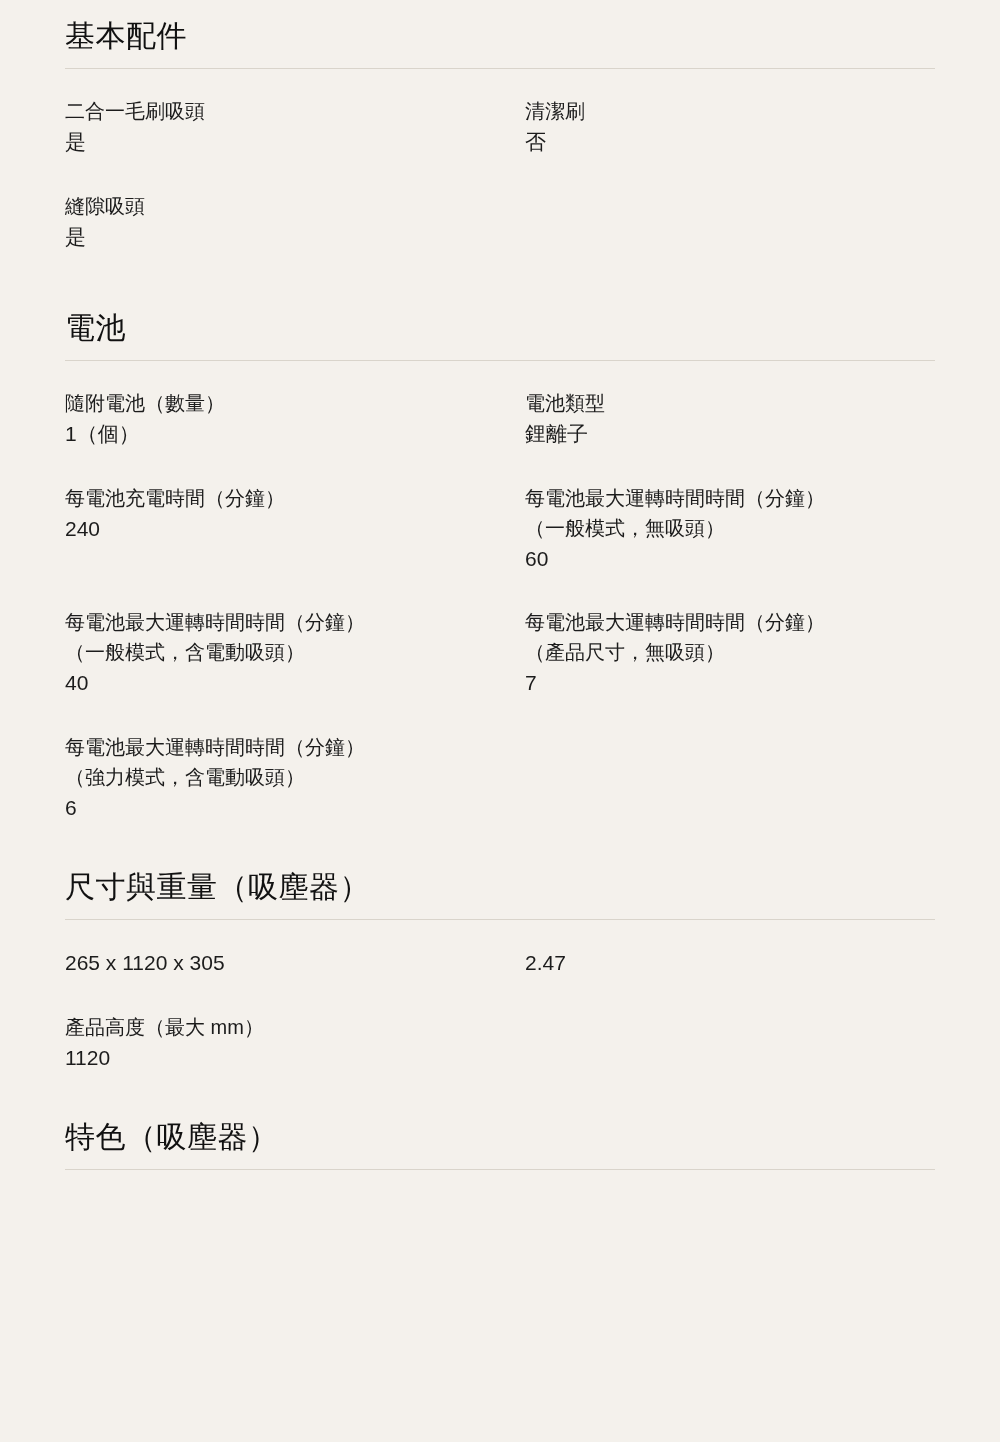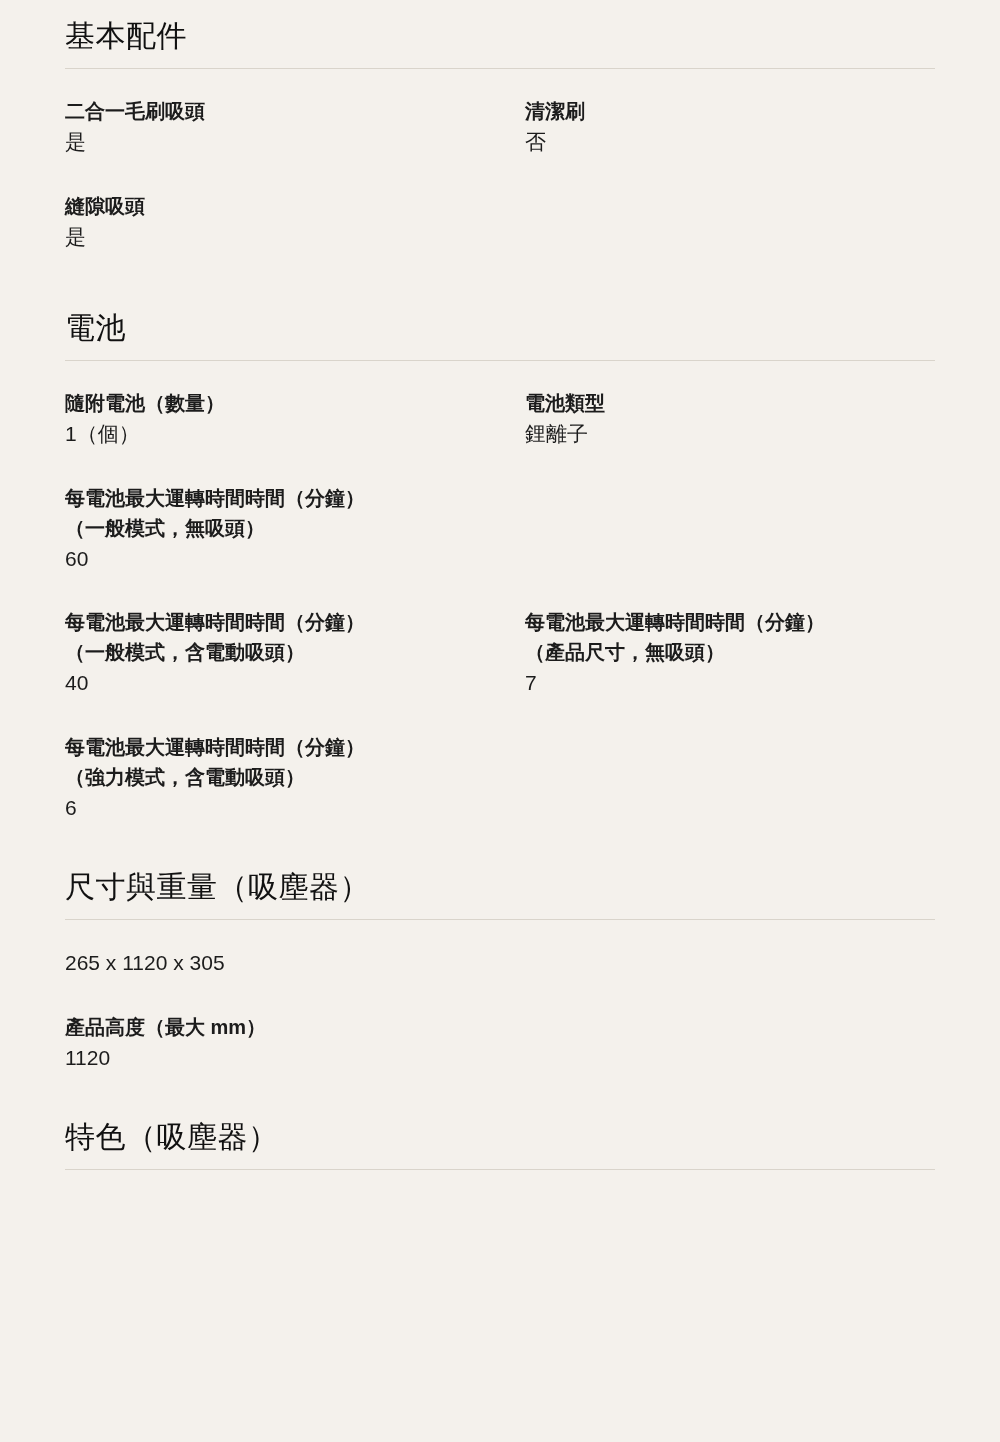--- a/index.html
+++ b/index.html
@@ -44,21 +44,21 @@
     grid-template-columns: 460px 1fr;
     column-gap: 0px;
   }
   .spec-cell {
     padding: 0;
   }
   .spec-label {
     font-size: 20px;
     line-height: 1.5;
     color: #1c1c1c;
-    font-weight: 700;
+    font-weight: 400;
   }
   .spec-value {
     font-size: 21px;
     line-height: 1.5;
     color: #1c1c1c;
     font-weight: 400;
   }
   
   .t1 { margin-top: 27px; }
   .t2 { margin-top: 33px; }
@@ -106,20 +106,24 @@
         <div class="spec-value">1（個）</div>
       </div>
       <div class="spec-cell">
         <div class="spec-label">電池類型</div>
         <div class="spec-value">鋰離子</div>
       </div>
     </div>
 
     <div class="spec-grid t2">
       <div class="spec-cell">
+        <div class="spec-label">每電池充電時間（分鐘）</div>
+        <div class="spec-value">240</div>
+      </div>
+      <div class="spec-cell">
         <div class="spec-label">每電池最大運轉時間時間（分鐘）</div>
         <div class="spec-label sub">（一般模式，無吸頭）</div>
         <div class="spec-value">60</div>
       </div>
     </div>
 
     <div class="spec-grid t2">
       <div class="spec-cell">
         <div class="spec-label">每電池最大運轉時間時間（分鐘）</div>
         <div class="spec-label sub">（一般模式，含電動吸頭）</div>
@@ -145,20 +149,21 @@
   <div class="section">
     <div class="gap-md"></div>
     <h2 class="section-title">尺寸與重量（吸塵器）</h2>
     <hr class="rule">
 
     <div class="spec-grid t1">
       <div class="spec-cell">
         <div class="spec-value">265 x 1120 x 305</div>
       </div>
       <div class="spec-cell">
+        <div class="spec-value">2.47</div>
       </div>
     </div>
 
     <div class="spec-grid t2">
       <div class="spec-cell">
         <div class="spec-label">產品高度（最大 mm）</div>
         <div class="spec-value">1120</div>
       </div>
       <div class="spec-cell"></div>
     </div>

